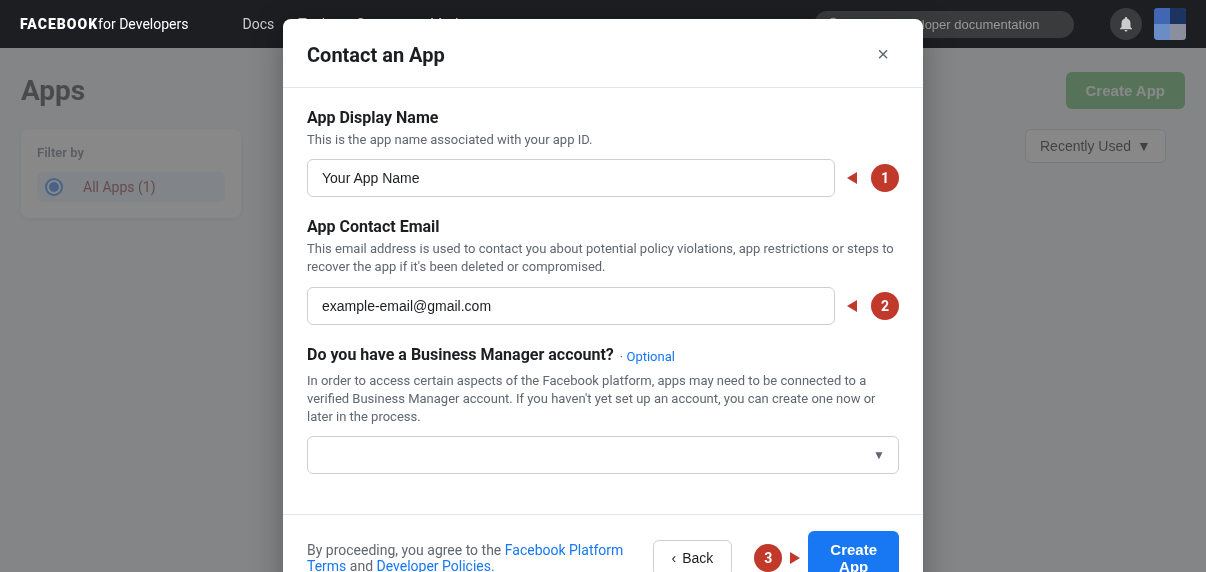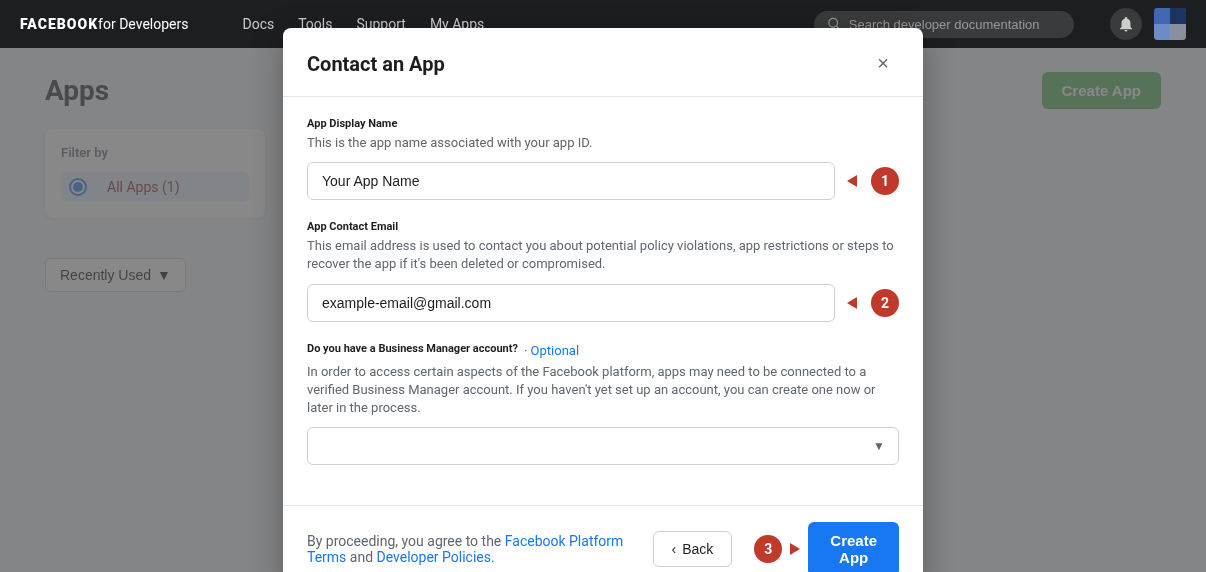--- a/index.html
+++ b/index.html
@@ -91,21 +91,21 @@
       justify-content: center;
       overflow: hidden;
     }
     .nav-avatar svg { width: 32px; height: 32px; }
     .page-content {
       position: absolute;
       top: 48px;
       left: 0;
       right: 0;
       bottom: 0;
-      padding: 24px 45px;
+      padding: 24px 21px;
       opacity: 0.5;
     }
     .page-title-row {
       display: flex;
       align-items: center;
       justify-content: space-between;
       margin-bottom: 20px;
     }
     .page-title {
       font-size: 28px;
@@ -225,21 +225,21 @@
       align-items: center;
       justify-content: center;
     }
     .modal-body {
       padding: 20px 24px;
     }
     .field-group {
       margin-bottom: 20px;
     }
     .field-label {
-      font-size: 11px;
+      font-size: 16px;
       font-weight: 700;
       color: #1c1e21;
       margin-bottom: 4px;
     }
     .field-desc {
       font-size: 13px;
       color: #606770;
       margin-bottom: 10px;
       line-height: 1.4;
     }
@@ -393,21 +393,20 @@
       letter-spacing: 4px;
       opacity: 0.6;
       white-space: nowrap;
     }
 
     
     .page-inner {
       display: flex;
       gap: 20px;
       align-items: flex-start;
-      flex-direction: column;
     }
     .page-main { flex: 1; }
     .page-right { min-width: 160px; }
   </style>
 </head>
 <body>
 
 <nav class="navbar">
   <div class="navbar-brand">
     <span class="facebook">FACEBOOK</span>

